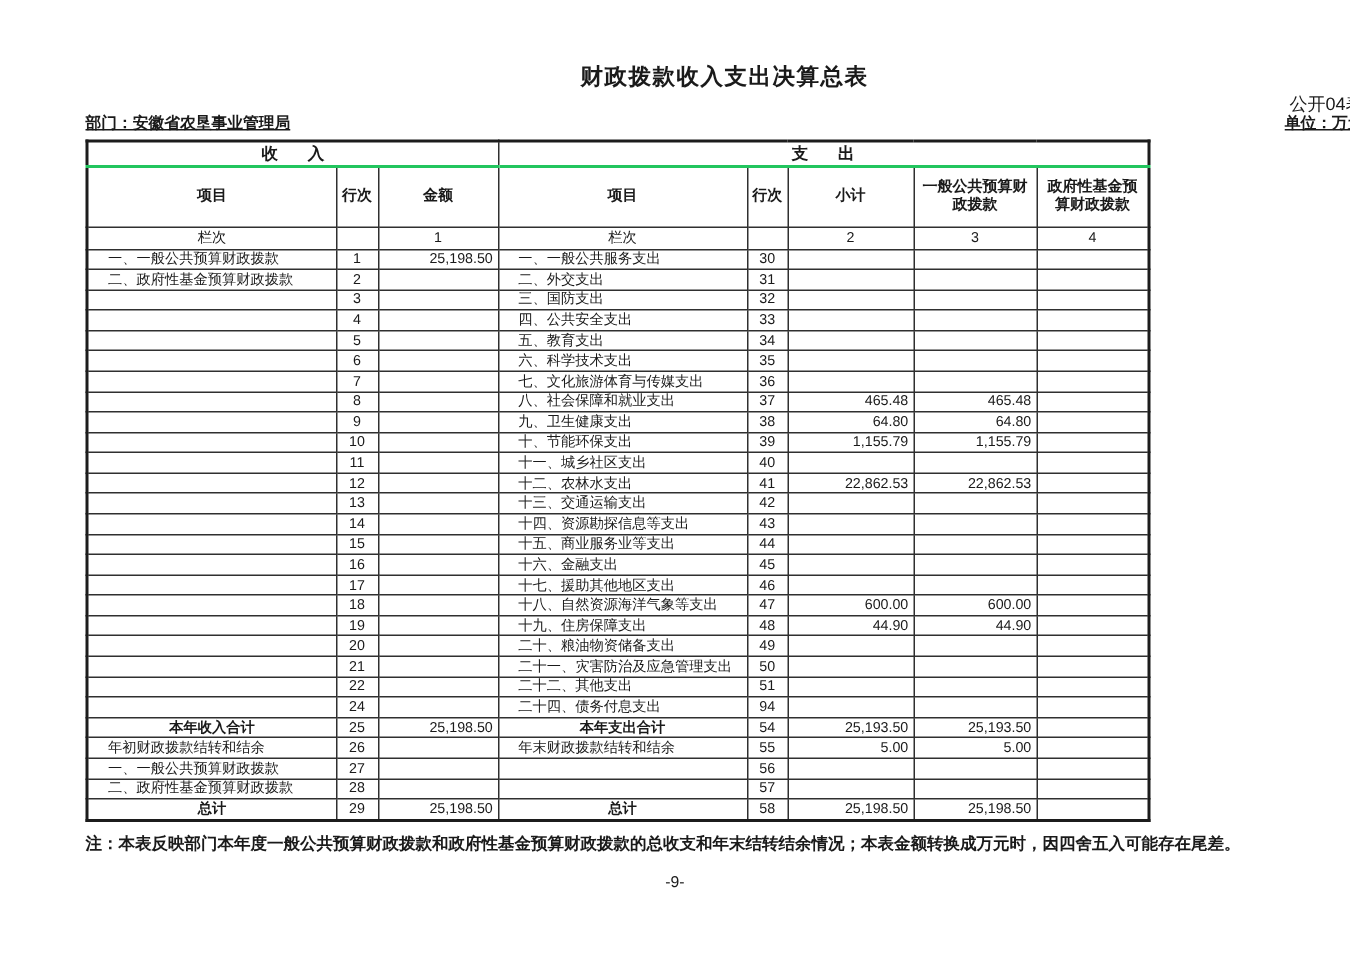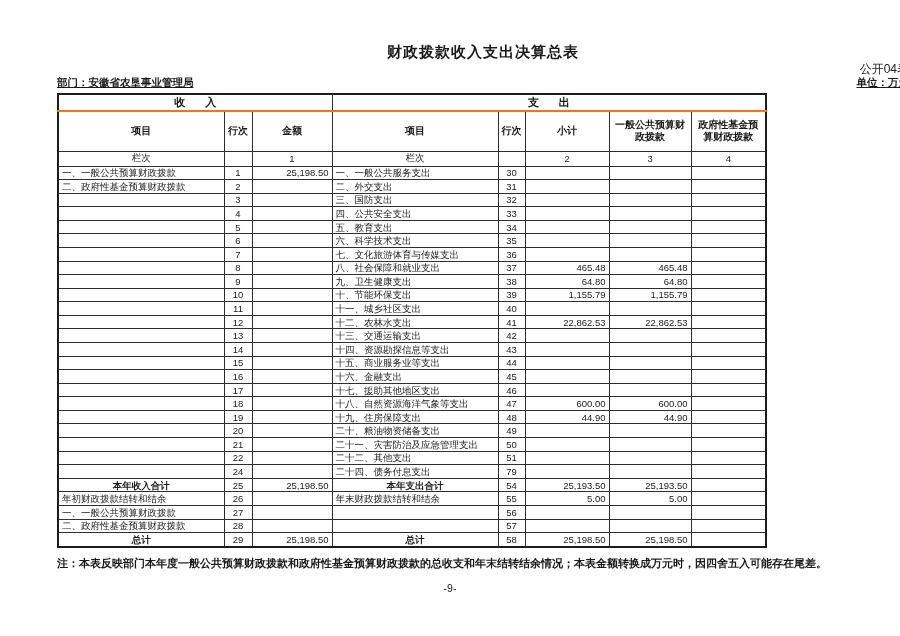--- a/index.html
+++ b/index.html
@@ -21,31 +21,31 @@
   table.fiscal {
     margin-top:4px; width:708px; height:455px; border-collapse:collapse;
     table-layout:fixed; border:2px solid #1c1c1c;
   }
   table.fiscal th, table.fiscal td {
     border:1px solid #2f2f2f; overflow:hidden; white-space:nowrap;
   }
   tr.section-row { height:15px; }
   tr.section-row th {
     font-size:11px; font-weight:bold; text-align:center;
-    letter-spacing:1.8em; padding-left:1.8em; border-bottom:2px solid #f97316;
+    letter-spacing:1.8em; padding-left:1.8em; border-bottom:2px solid #22c55e;
   }
   tr.colhead-row { height:40px; }
   tr.colhead-row th {
     font-size:10px; font-weight:bold; text-align:center;
     white-space:normal; line-height:12px; padding:0 2px;
   }
   tr.lanci-row { height:15px; }
   tr.lanci-row td { font-size:9.5px; text-align:center; }
   tbody.data td { font-size:9.5px; line-height:11px; }
-  td.c-item { text-align:left; padding-left:3px; }
+  td.c-item { text-align:left; padding-left:13px; }
   td.c-line { text-align:center; }
   td.c-amt  { text-align:right; padding-right:3px; }
   td.total-label { font-weight:bold; text-align:center; padding-left:0; }
   .footnote {
     margin-top:9px; font-size:11px; font-weight:bold; line-height:12px;
     white-space:nowrap;
   }
   .page-number {
     position:absolute; left:0; top:582px; width:900px; text-align:center;
     font-size:10.5px;
@@ -320,21 +320,21 @@
             <td class="c-line">51</td>
             <td class="c-amt"></td>
             <td class="c-amt"></td>
             <td class="c-amt"></td>
           </tr>
           <tr>
             <td class="c-item"></td>
             <td class="c-line">24</td>
             <td class="c-amt"></td>
             <td class="c-item">二十四、债务付息支出</td>
-            <td class="c-line">79</td>
+            <td class="c-line">94</td>
             <td class="c-amt"></td>
             <td class="c-amt"></td>
             <td class="c-amt"></td>
           </tr>
           <tr>
             <td class="c-item total-label">本年收入合计</td>
             <td class="c-line">25</td>
             <td class="c-amt">25,198.50</td>
             <td class="c-item total-label">本年支出合计</td>
             <td class="c-line">54</td>

